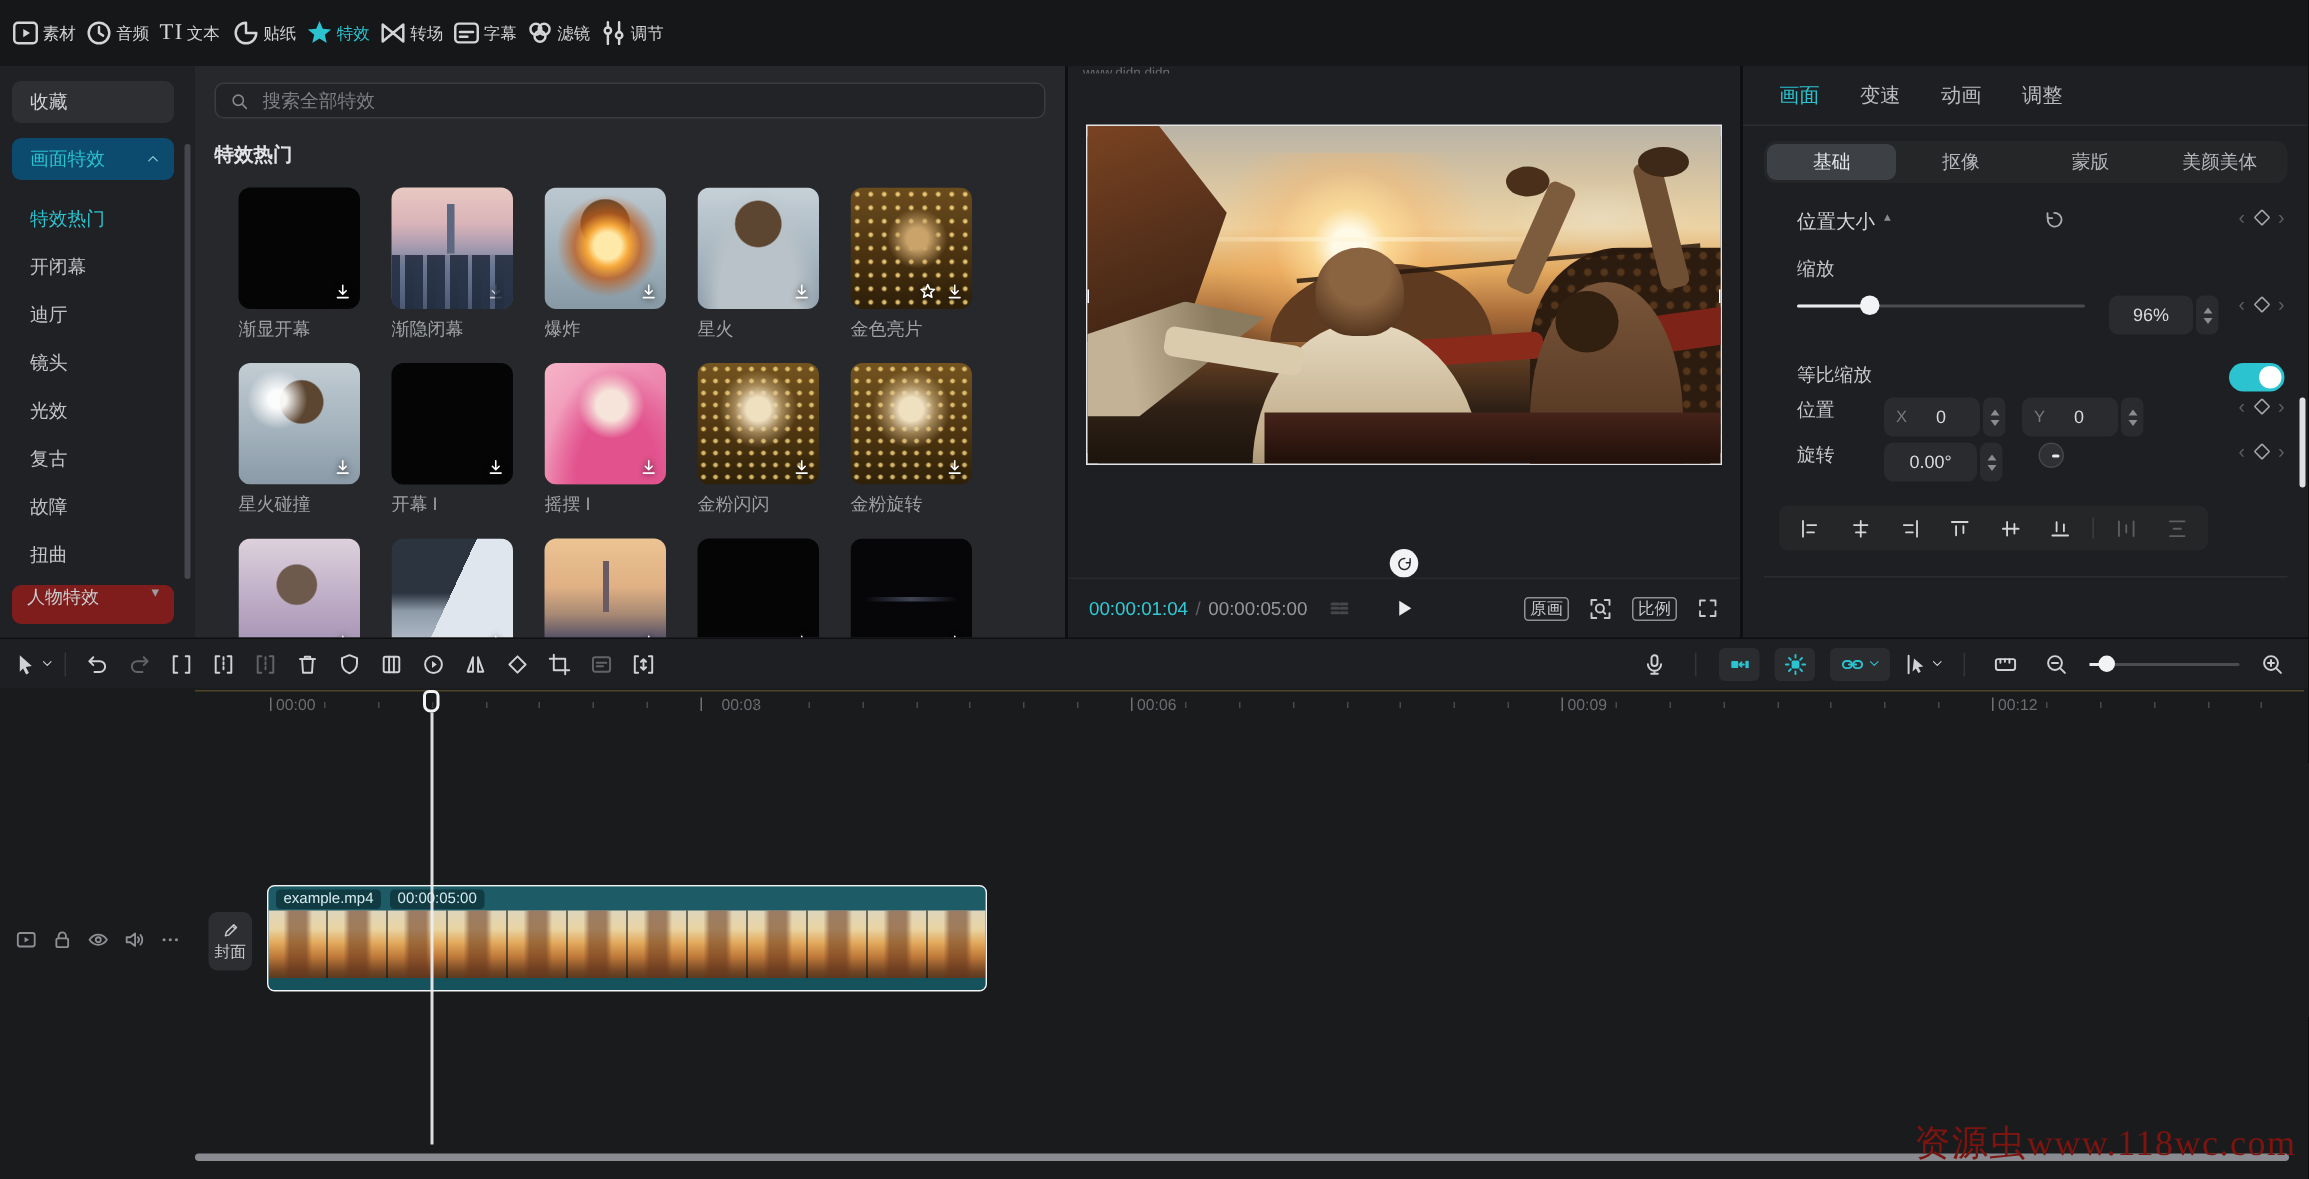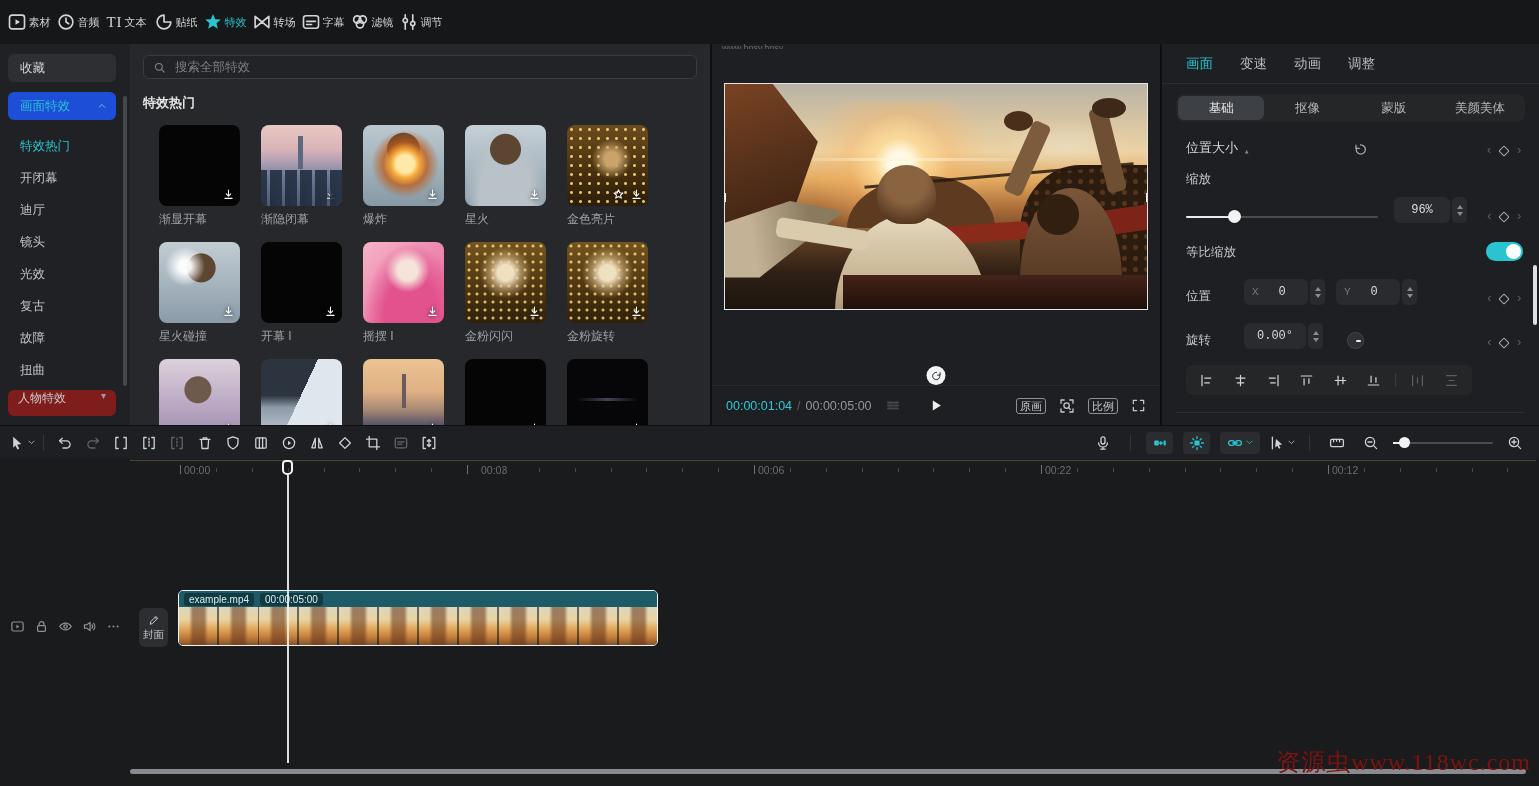--- a/index.html
+++ b/index.html
@@ -14,21 +14,21 @@
   .topbar{position:absolute;left:0;top:0;width:1539px;height:44px;background:#161719;display:flex;align-items:flex-start;padding-left:4px;}
   .nav-item{width:49px;height:44px;display:flex;align-items:center;justify-content:center;gap:2px;color:#d3d5d7;}
   .nav-item .nav-lab{font-size:11px;color:#cfd1d3;}
   .nav-item.active,.nav-item.active .nav-lab{color:#2AC3CF;}
 
   
   .module{position:absolute;left:0;top:44px;width:710px;height:381px;background:#26282b;overflow:hidden;}
   .sidebar{position:absolute;left:0;top:0;width:130px;height:100%;background:#1f2124;}
   .pill{position:relative;margin:10px 8px 0 8px;width:108px;height:28px;border-radius:6px;background:#2d2f33;
         display:flex;align-items:center;padding:0 12px;font-size:12.5px;color:#cfd1d3;}
-  .pill.active{background:#1d4ed8;color:#2AC3CF;}
+  .pill.active{background:#0c4a6e;color:#2AC3CF;}
   .pill .pcaret{position:absolute;right:9px;top:9px;color:#8ecfd6;}
   .sb-item{height:32px;display:flex;align-items:center;padding-left:20px;font-size:12.5px;color:#c3c5c8;}
   .sb-item.active{color:#2AC3CF;}
   .sb-items{margin-top:10px;}
   .sb-footer{position:absolute;left:8px;bottom:9px;width:108px;height:26px;border-radius:6px;background:#7f1d1d;
              display:flex;padding:0 10px;font-size:12px;color:#c9cbce;}
   .sb-footer .fcaret{margin-left:auto;color:#9a9ca0;font-size:10px;}
   .sb-scroll{position:absolute;right:3px;top:52px;width:4px;height:290px;border-radius:2px;background:#45474c;}
 
   .content{position:absolute;left:130px;top:0;right:0;bottom:0;padding:11px 13px 0 13px;overflow:hidden;}
@@ -121,21 +121,21 @@
   .chip{border:1px solid #8e9094;border-radius:3px;font-size:11px;line-height:14px;padding:0 3px;color:#c7c9cc;}
 
   
   .inspector{position:absolute;left:1162px;top:44px;width:377px;height:381px;background:#1d1f22;overflow:hidden;}
   .insp-tabs{height:40px;display:flex;align-items:center;gap:27px;padding:0 24px;border-bottom:1px solid #2b2d30;}
   .insp-tab{font-size:13.5px;color:#b9bbbf;}
   .insp-tab.active{color:#2AC3CF;}
   .subtabs{margin:10px 14px 0 14px;height:28px;background:#242628;border-radius:8px;display:flex;padding:2px;}
   .subtab{flex:1;display:flex;align-items:center;justify-content:center;font-size:12.5px;color:#b4b6ba;border-radius:6px;}
   .subtab.active{background:#3d4045;color:#e8e9eb;}
-  .irow{display:flex;align-items:flex-end;padding:0 16px 0 24px;font-family:Liberation Mono, monospace;}
+  .irow{display:flex;align-items:flex-start;padding:0 16px 0 36px;}
   .sec-head{margin-top:17px;}
   .sec-head .lbl{font-size:13px;color:#d6d7d9;}
   .caret-s{margin-left:6px;font-size:9px;color:#8a8c90;}
   .reset{margin-left:auto;color:#aaacb0;margin-right:14px;}
   .kf{display:flex;align-items:center;gap:7px;}
   .kf .arr{color:#5d5f63;font-size:13px;line-height:12px;}
   .kf .dia{width:8px;height:8px;border:1.2px solid #a6a8ac;transform:rotate(45deg);border-radius:1px;}
   .lab-row{margin-top:14px;font-size:12.5px;color:#c6c8cb;}
   .scale-row{margin-top:9px;}
   .slider{position:relative;width:192px;height:13px;}
@@ -145,21 +145,21 @@
   .valbox{width:56px;height:26px;background:#292b2e;border-radius:6px;display:flex;align-items:center;justify-content:center;font-size:12px;color:#d9dadc;}
   .scale-row .valbox{margin-left:16px;}
   .stepper{width:15px;height:26px;background:#292b2e;border-radius:5px;margin-left:2px;display:flex;flex-direction:column;align-items:center;justify-content:center;gap:3px;}
   .stepper i{width:0;height:0;border-left:3.5px solid transparent;border-right:3.5px solid transparent;}
   .stepper .up{border-bottom:4px solid #8a8c90;}
   .stepper .dn{border-top:4px solid #8a8c90;}
   .irow .kf{margin-left:auto;}
   .tgl-row{margin-top:19px;font-size:12.5px;color:#c6c8cb;}
   .toggle{margin-left:auto;width:37px;height:19px;border-radius:10px;background:#2AC3CF;position:relative;}
   .toggle .knb{position:absolute;right:2px;top:2px;width:15px;height:15px;border-radius:50%;background:#fff;}
-  .pos-row,.rot-row{margin-top:18px;font-size:12.5px;color:#c6c8cb;}
+  .pos-row,.rot-row{margin-top:4px;font-size:12.5px;color:#c6c8cb;}
   .pos-row .plabel,.rot-row .plabel{width:58px;}
   .numbox{width:64px;height:26px;background:#292b2e;border-radius:6px;display:flex;align-items:center;font-size:12px;}
   .numbox .axis{width:20px;padding-left:8px;color:#77797d;font-size:11px;}
   .numbox .val{flex:1;text-align:center;padding-right:8px;color:#d9dadc;}
   .grp{display:flex;align-items:center;}
   .grp+.grp{margin-left:11px;}
   .knob{margin-left:24px;width:17px;height:17px;border-radius:50%;background:#2e3034;border:1px solid #44464a;position:relative;}
   .knob::after{content:"";position:absolute;right:2px;top:7px;width:5px;height:2px;background:#e8e9ea;border-radius:1px;}
   .align-bar{margin:16px 0 0 24px;width:286px;height:30px;background:#242628;border-radius:6px;display:flex;align-items:center;padding:0 5px;gap:2px;}
   .al-btn{width:32px;height:26px;display:flex;align-items:center;justify-content:center;color:#d4d5d7;}
@@ -183,21 +183,21 @@
   .zs-thumb{position:absolute;left:11px;top:-4.5px;width:11px;height:11px;margin-left:-5px;border-radius:50%;background:#f2f3f4;}
   .tl-ruler{position:absolute;left:0;top:33px;right:0;height:22px;}
   .ruler-line{position:absolute;left:130px;right:3px;top:1px;height:1px;background:#4d4628;}
   .ruler-inner{position:absolute;left:130px;top:0;right:0;height:22px;}
   .tick{position:absolute;top:9px;width:1px;height:4px;background:#47494d;}
   .tick.major{top:6px;height:9px;background:#6f7175;}
   .tick-lab{position:absolute;top:5px;font-size:10.5px;color:#6b6d71;}
   .track-head{position:absolute;left:10px;top:193px;width:114px;display:flex;align-items:center;gap:9px;color:#8e9094;}
   .cover-btn{position:absolute;left:139px;top:182px;width:29px;height:39px;background:#2c2e32;border-radius:6px;
      display:flex;flex-direction:column;align-items:center;justify-content:center;gap:2px;color:#c9cbce;font-size:10.5px;}
-  .clip{position:absolute;left:178px;top:164px;width:480px;height:56px;border:1.5px solid #f5f6f7;border-radius:5px;
+  .clip{position:absolute;left:178px;top:164px;width:480px;height:71px;border:1.5px solid #f5f6f7;border-radius:5px;
      background:#1d5b66;overflow:hidden;z-index:1;}
   .clip-top{height:16px;background:#1d5b66;display:flex;align-items:center;gap:6px;padding-left:5px;}
   .cchip{background:rgba(8,38,44,.6);border-radius:3px;font-size:10px;line-height:13px;height:13px;padding:0 5px;color:#d9ecef;white-space:nowrap;}
   .filmstrip{height:45px;
      background:repeating-linear-gradient(90deg,rgba(0,0,0,0) 0 38.5px,rgba(8,18,20,.55) 38.5px 40px),
        repeating-linear-gradient(90deg,rgba(120,55,25,0) 0 10px,rgba(100,52,28,.55) 14px 25px,rgba(120,55,25,0) 29px 40px),
        linear-gradient(180deg,#ded6bd 0%,#e9d3a2 28%,#e2a95c 48%,#c07b3a 68%,#7a4a26 88%,#5a3a20 100%);}
   .clip-bottom{height:12px;background:#16525c;}
   .hscroll{position:absolute;left:130px;top:343px;width:1396px;height:5px;border-radius:3px;background:#898b90;}
   .playhead{position:absolute;left:282px;top:34px;z-index:5;}
@@ -471,21 +471,21 @@
                 </svg>
               </span>
             </div>
             <div class="card-lab"></div>
           </div>
         </div>
     </div>
   </section>
 
   <section class="player">
-    <div class="p-watermark">www.bpsy.bpsy</div>
+    <div class="p-watermark">www.didn.didn</div>
     <div class="viewport">
       <div class="video">
         <div class="vl v-sun"></div>
         <div class="vl v-flare"></div>
         <div class="vl v-cliff"></div>
         <div class="vl v-haze"></div>
         <div class="vl v-hill"></div>
         <div class="vl v-bush"></div>
         <div class="vl v-road"></div>
         <div class="vl v-shield"></div>
@@ -884,21 +884,21 @@
           <span class="tick major" style="left: 624px;"></span>
           <span class="tick-lab" style="left: 628px;">00:06</span>
           <span class="tick" style="left: 659.875px;"></span>
           <span class="tick" style="left: 695.75px;"></span>
           <span class="tick" style="left: 731.625px;"></span>
           <span class="tick" style="left: 767.5px;"></span>
           <span class="tick" style="left: 803.375px;"></span>
           <span class="tick" style="left: 839.25px;"></span>
           <span class="tick" style="left: 875.125px;"></span>
           <span class="tick major" style="left: 911px;"></span>
-          <span class="tick-lab" style="left: 915px;">00:22</span>
+          <span class="tick-lab" style="left: 915px;">00:09</span>
           <span class="tick" style="left: 946.875px;"></span>
           <span class="tick" style="left: 982.75px;"></span>
           <span class="tick" style="left: 1018.62px;"></span>
           <span class="tick" style="left: 1054.5px;"></span>
           <span class="tick" style="left: 1090.38px;"></span>
           <span class="tick" style="left: 1126.25px;"></span>
           <span class="tick" style="left: 1162.12px;"></span>
           <span class="tick major" style="left: 1198px;"></span>
           <span class="tick-lab" style="left: 1202px;">00:12</span>
           <span class="tick" style="left: 1233.88px;"></span>

